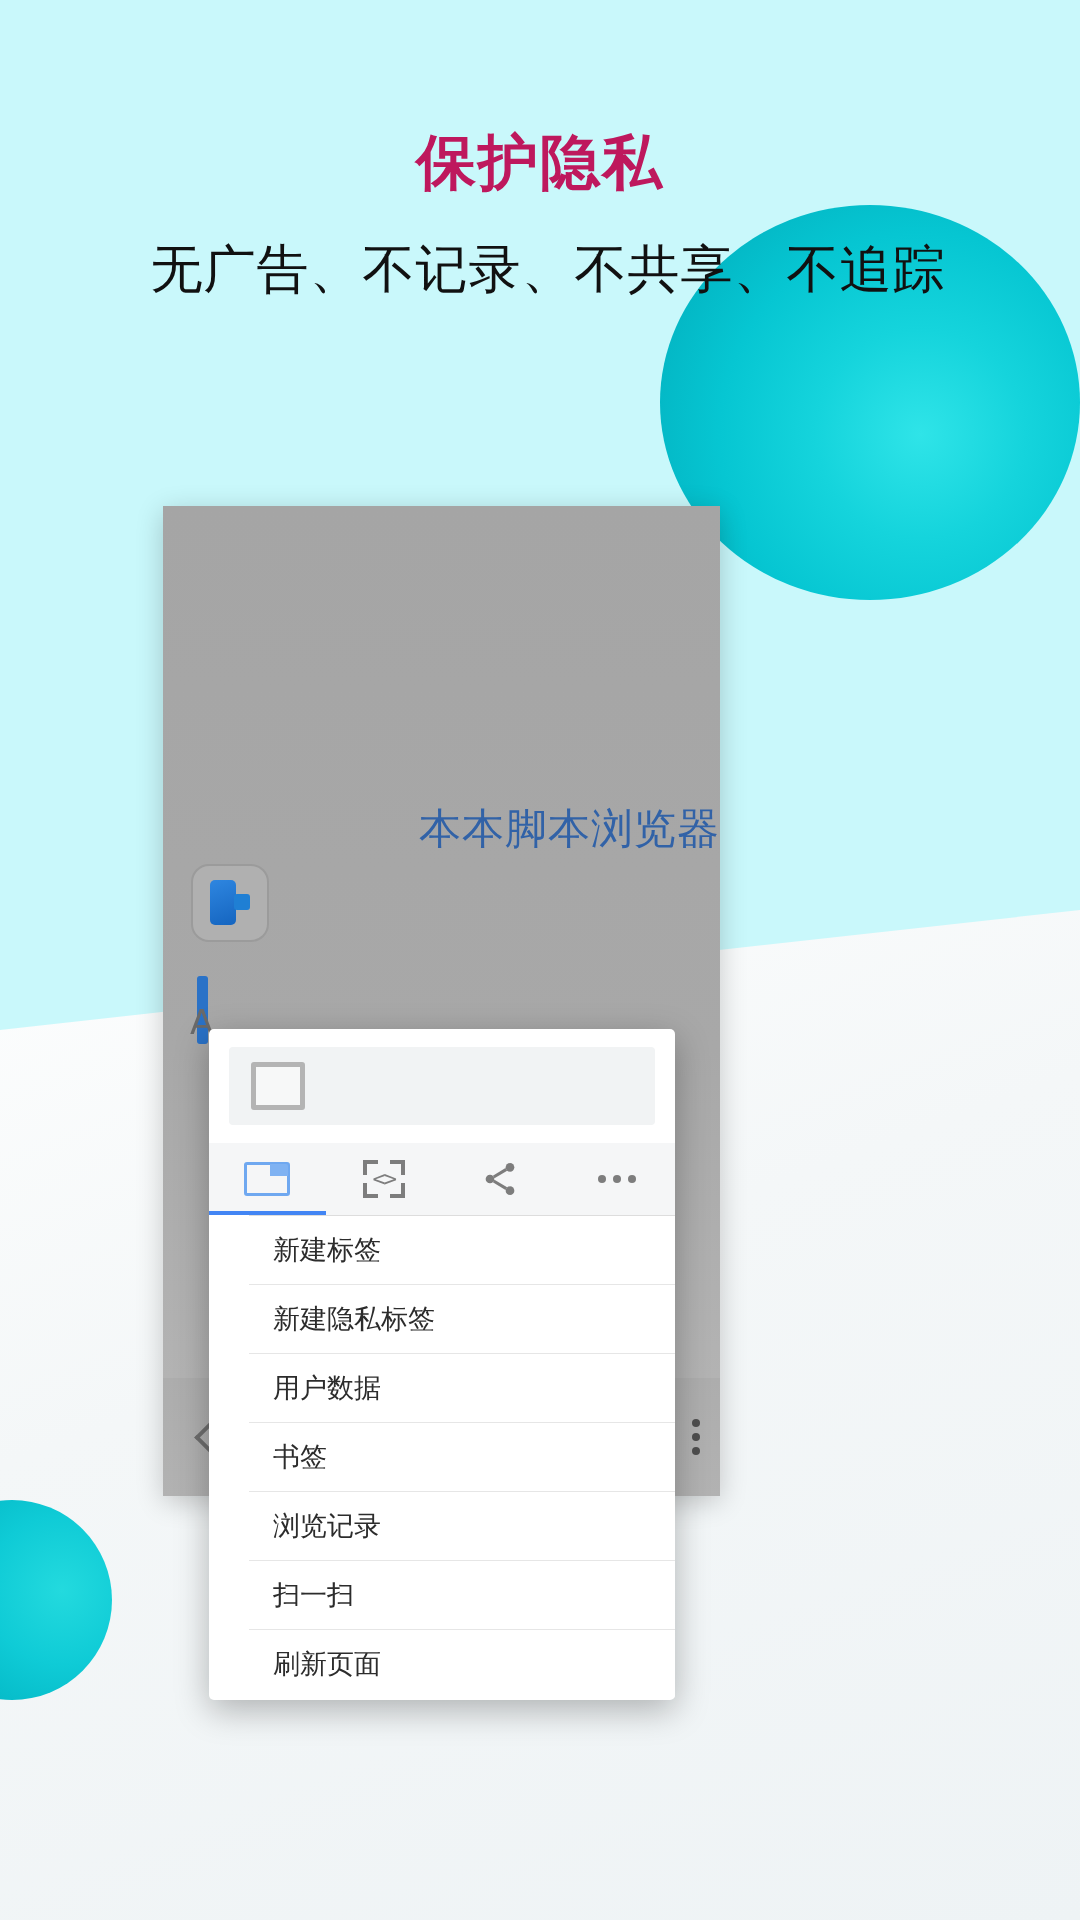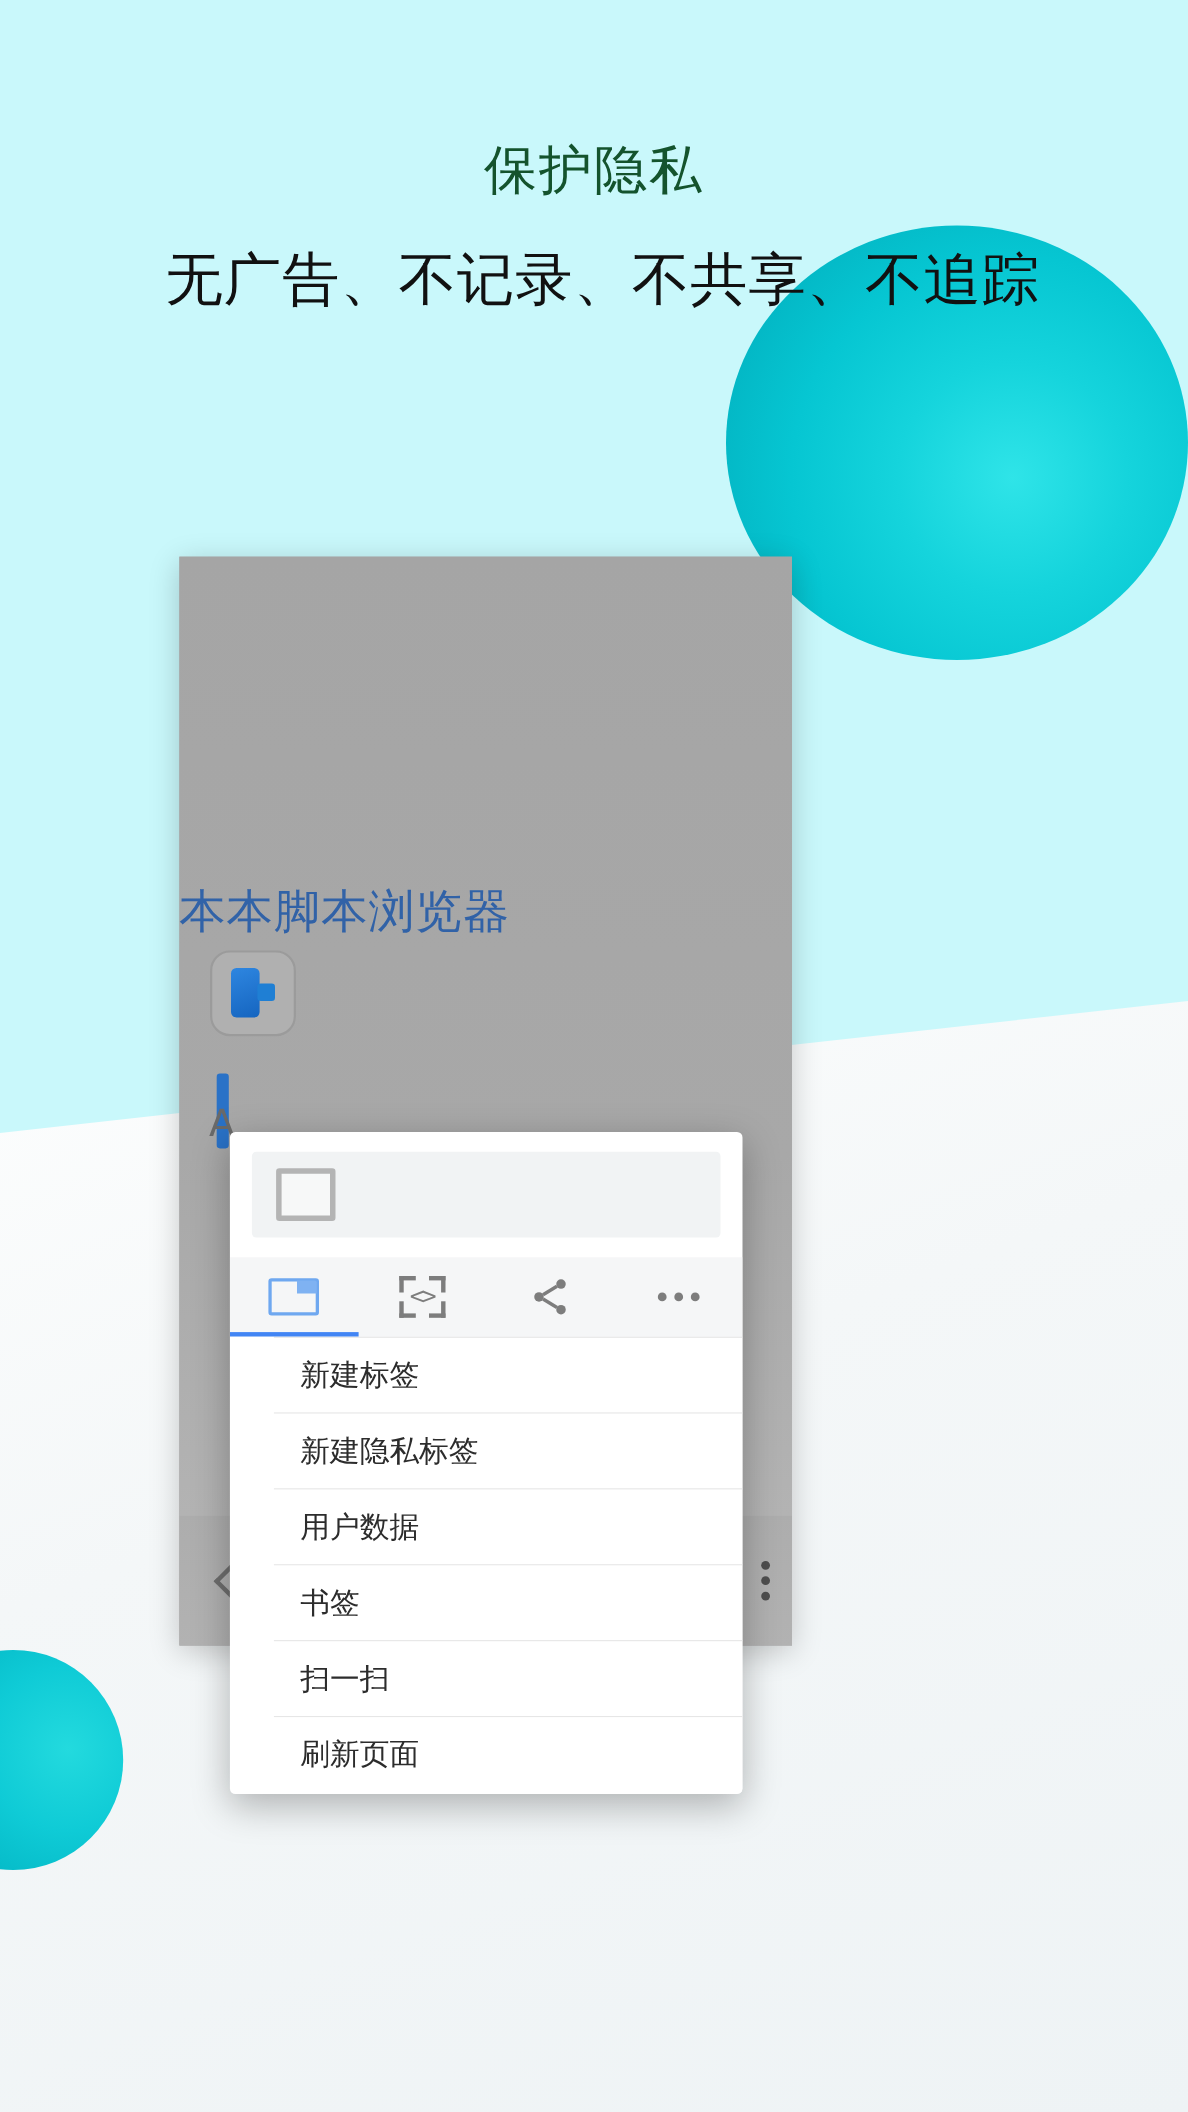--- a/index.html
+++ b/index.html
@@ -64,24 +64,24 @@
   
   .headline {
     position: absolute;
     left: 0;
     top: 128px;
     width: 1080px;
     text-align: center;
     z-index: 6;
   }
   .headline-main {
-    font-size: 48px;
+    font-size: 60px;
     line-height: 1.16;
-    color: #14532d;
-    font-weight: 400;
+    color: #be185d;
+    font-weight: 700;
     letter-spacing: 2px;
   }
   .headline-sub {
     margin-top: 38px;
     font-size: 52px;
     line-height: 1.28;
     color: #111111;
     font-weight: 400;
     letter-spacing: 1px;
     padding-left: 16px;
@@ -104,21 +104,21 @@
     inset: 0;
     background: linear-gradient(180deg, #a5a5a5 0%, #a8a8a8 55%, #b3b3b3 88%, #b6b6b6 100%);
   }
 
   
   .app-title {
     position: absolute;
     left: 0;
     top: 295px;
     width: 557px;
-    text-align: left;
+    text-align: right;
     font-size: 42px;
     color: #2b5fa8;
     letter-spacing: 1px;
     filter: blur(0.4px);
     opacity: 0.95;
   }
 
   
   .app-icon-chip {
     position: absolute;
@@ -485,19 +485,20 @@
         </div>
       </div>
       <div class="tab-underline"></div>
     </div>
 
     <div class="dialog-list">
       <div class="menu-item">新建标签</div>
       <div class="menu-item">新建隐私标签</div>
       <div class="menu-item">用户数据</div>
       <div class="menu-item">书签</div>
+      <div class="menu-item">浏览记录</div>
       <div class="menu-item">扫一扫</div>
       <div class="menu-item">刷新页面</div>
     </div>
 
   </div>
 
 </div>
 
 </body></html>

